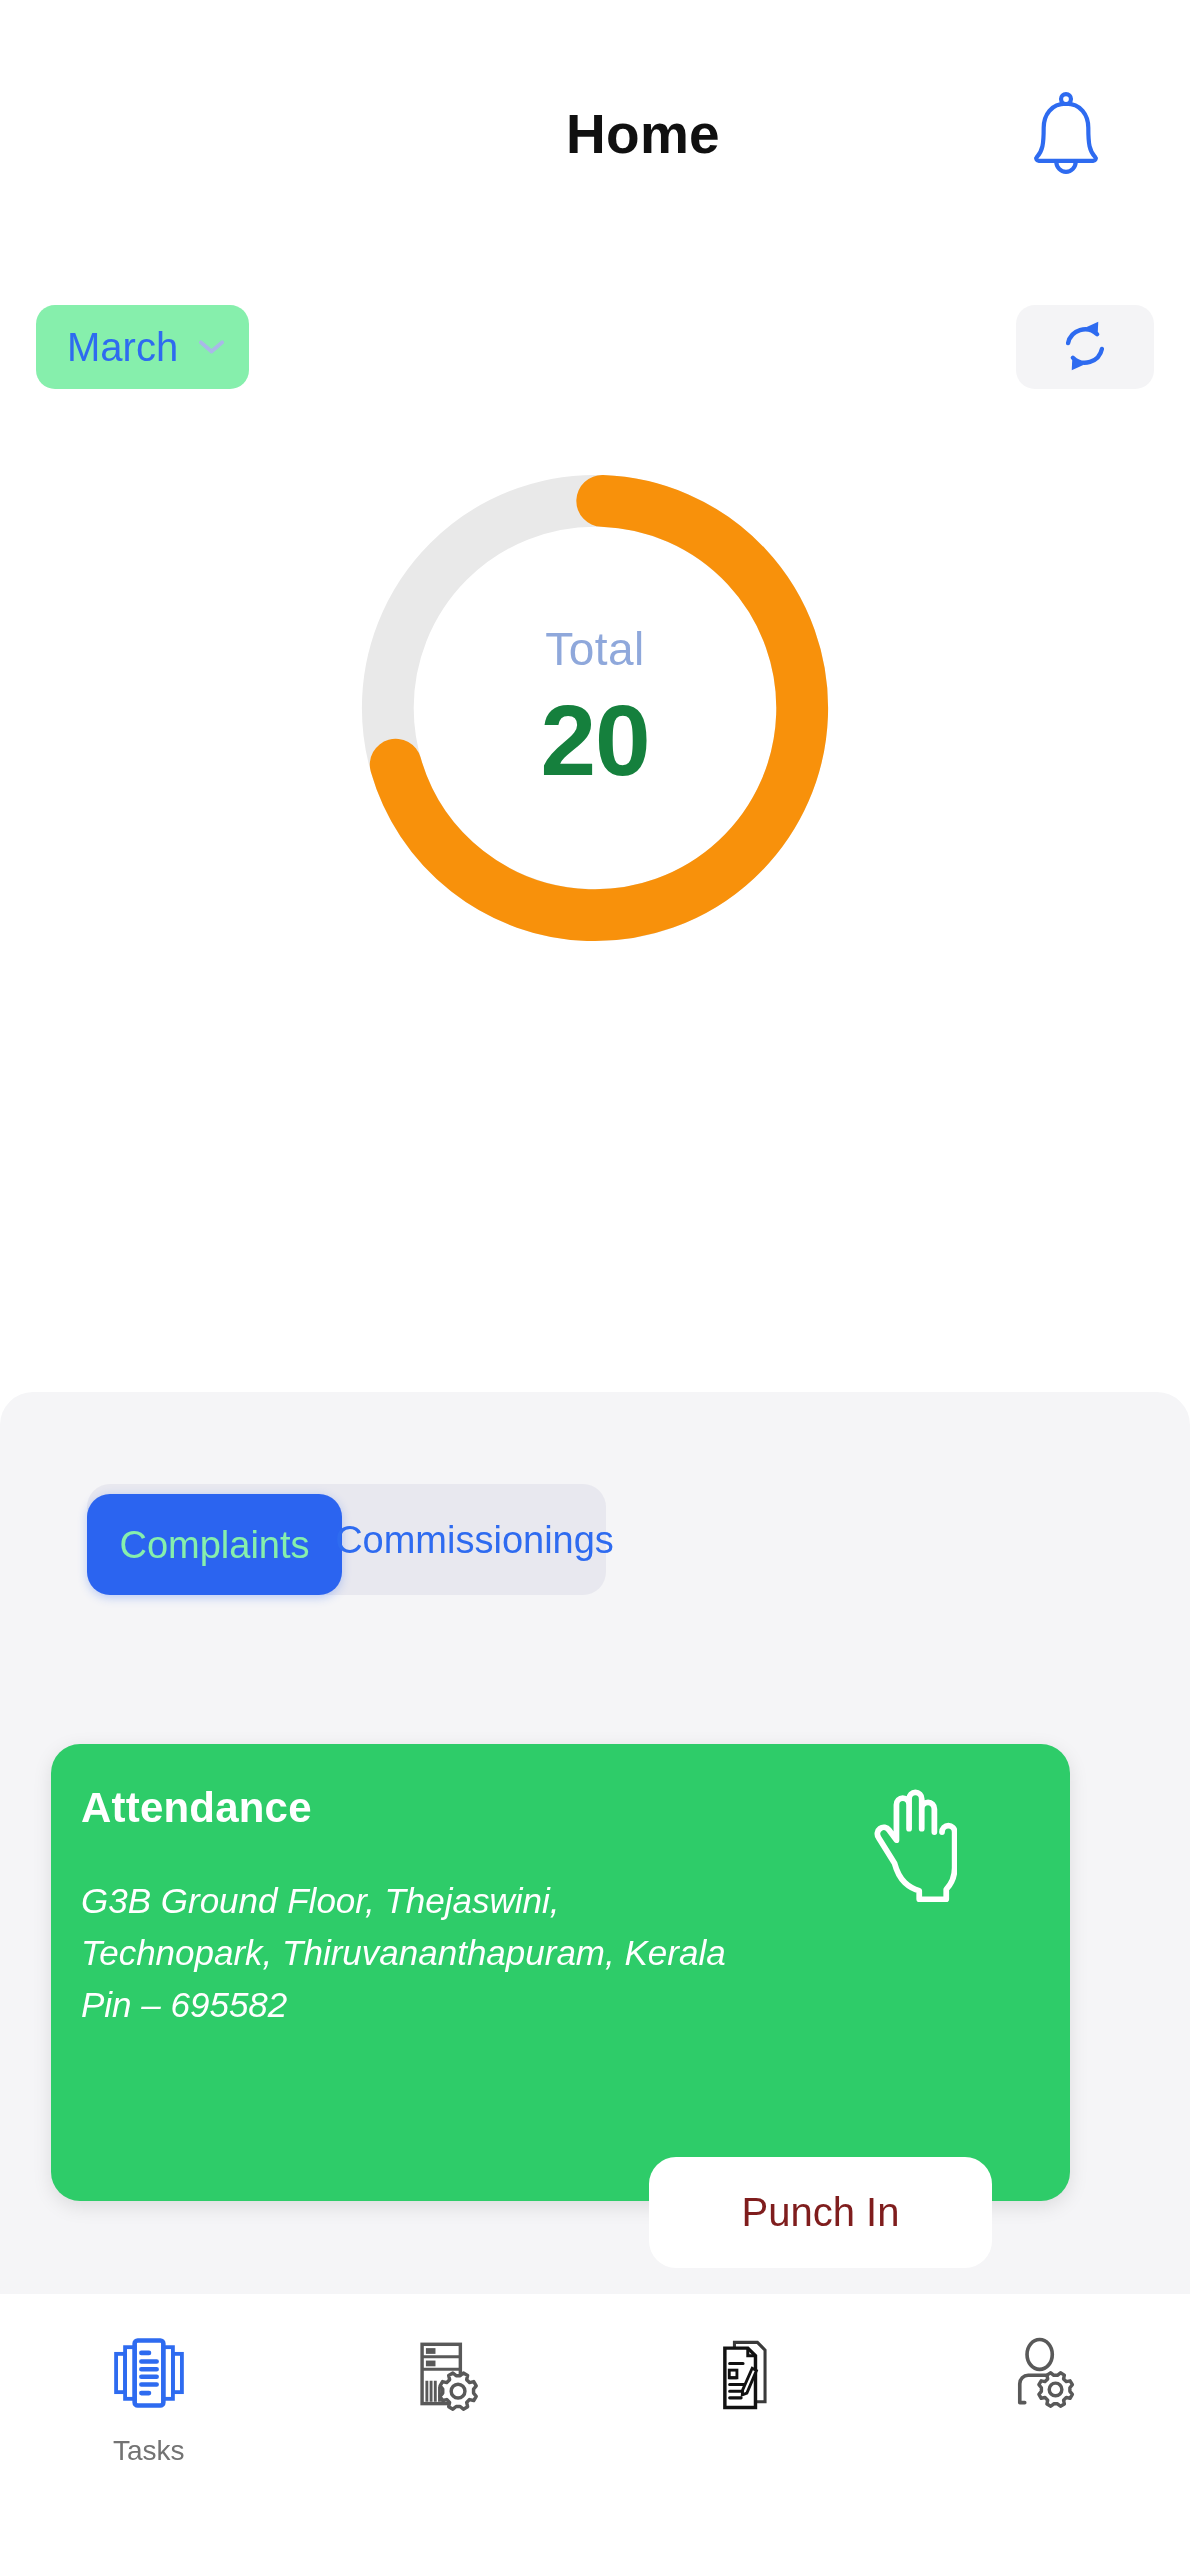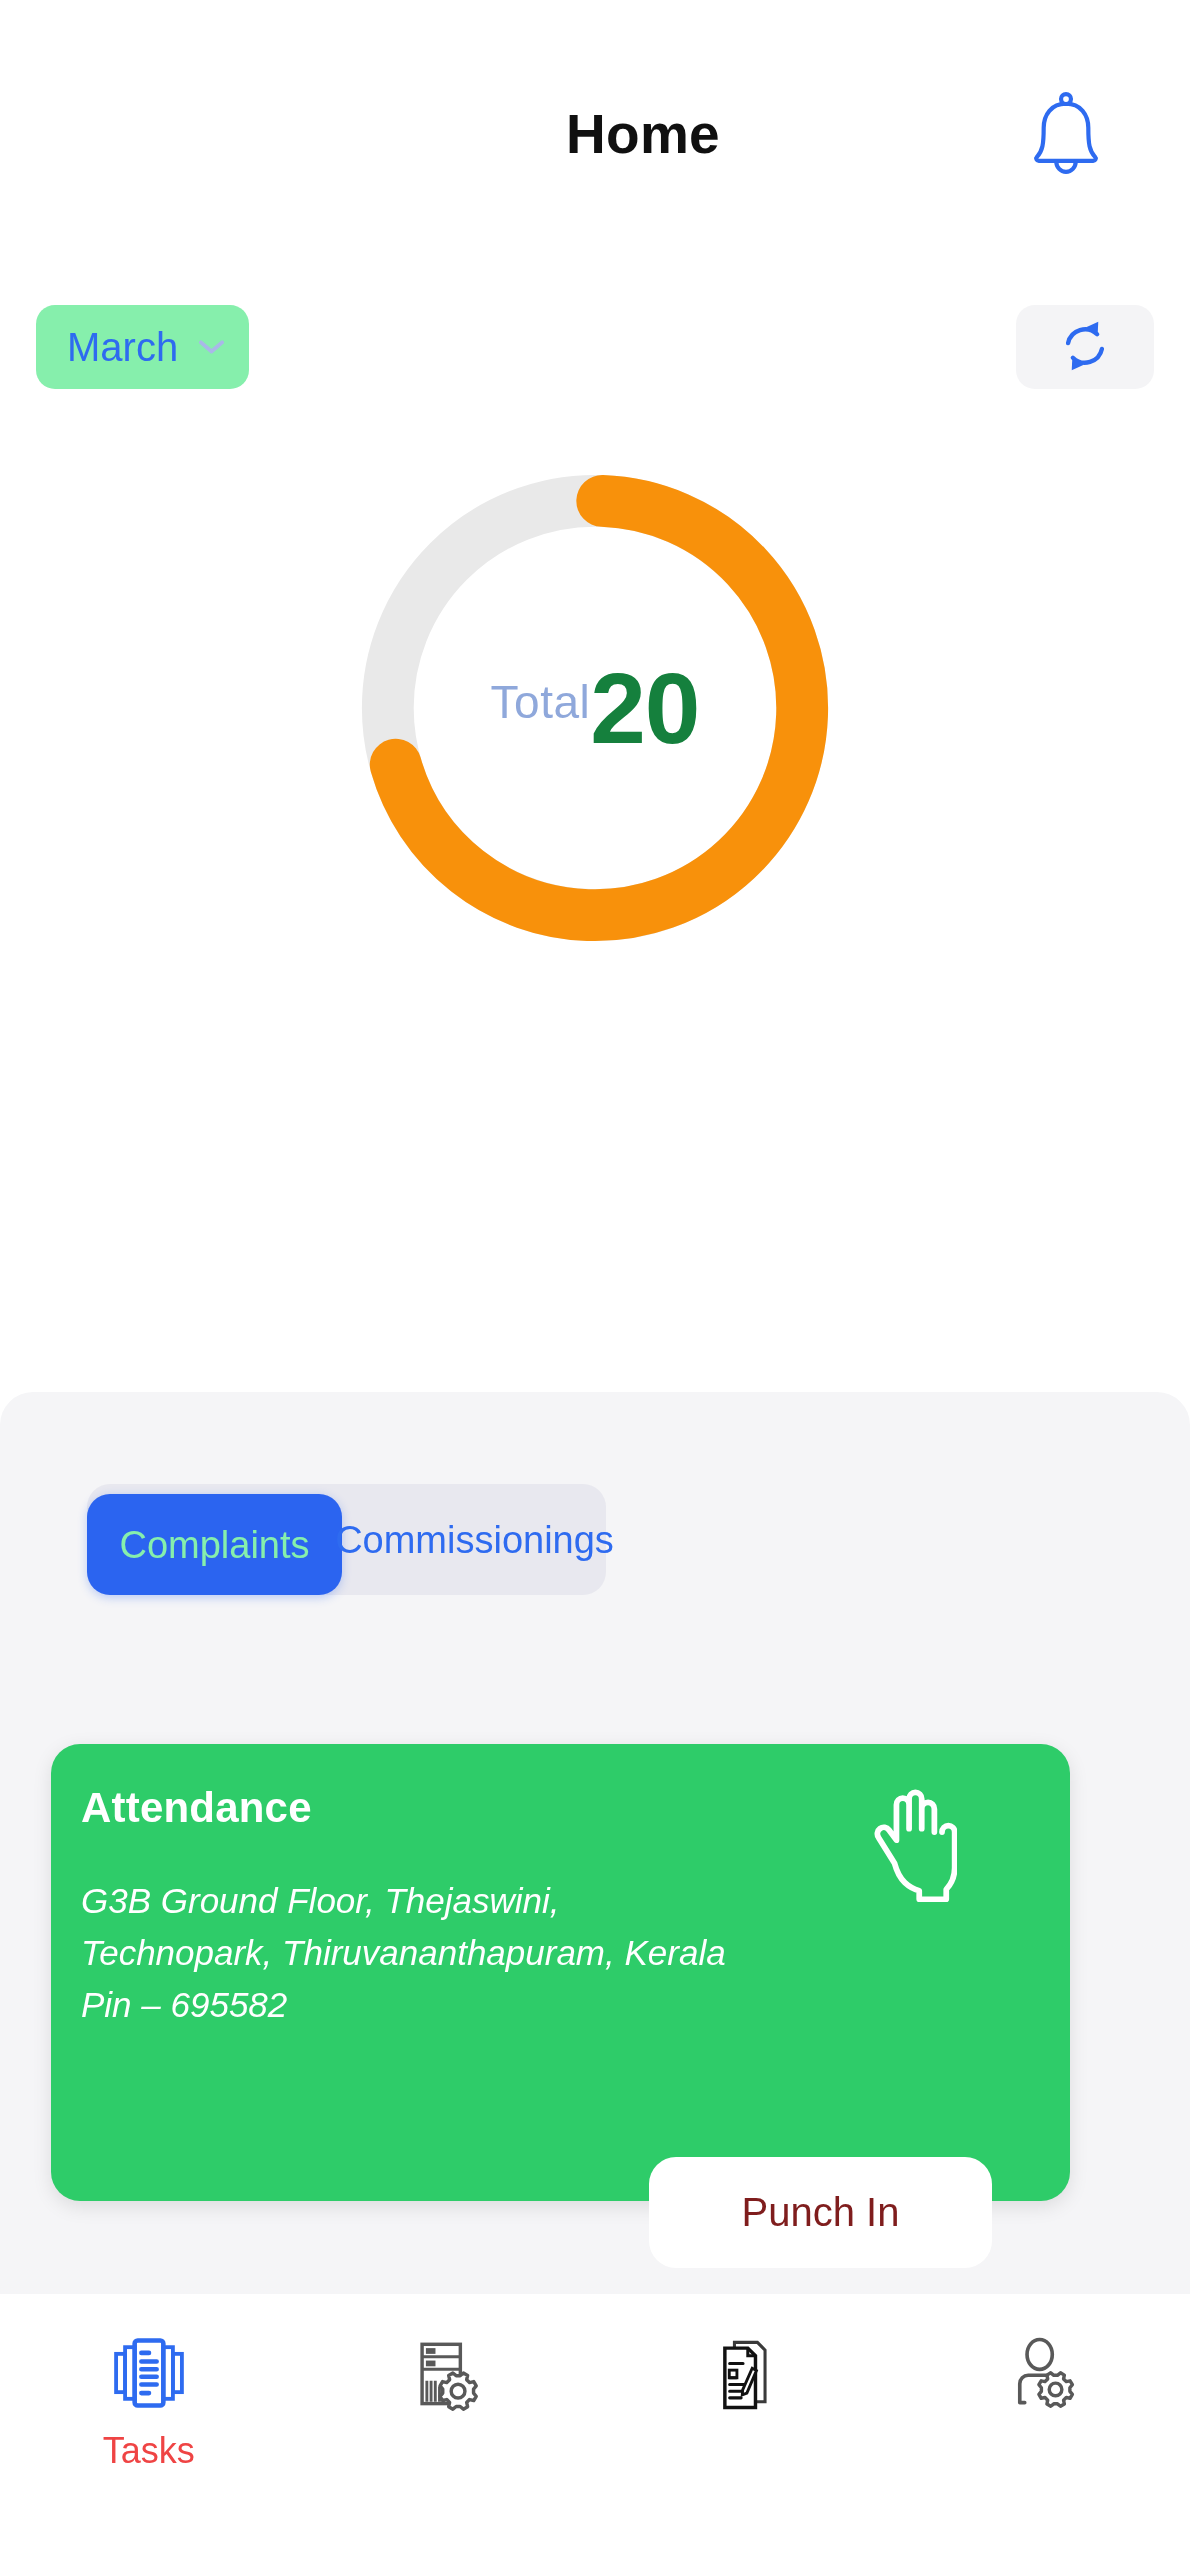--- a/index.html
+++ b/index.html
@@ -111,21 +111,21 @@
     height: 518px;
     display: block;
   }
   #gauge-center {
     position: absolute;
     top: 0;
     left: 0;
     width: 976px;
     height: 518px;
     display: flex;
-    flex-direction: row;
+    flex-direction: column;
     align-items: center;
     justify-content: center;
   }
   #gauge-caption {
     font-size: 46px;
     color: #8FA8DB;
     line-height: 54px;
     margin-bottom: 11.5px;
     letter-spacing: 0.5px;
   }
@@ -264,22 +264,22 @@
     cursor: pointer;
   }
   .nav-icon {
     width: 92px;
     height: 92px;
     display: flex;
     align-items: center;
     justify-content: center;
   }
   .nav-label {
-    font-size: 36px;
-    color: #ef4444;
+    font-size: 28px;
+    color: #737373;
     line-height: 38px;
   }
 </style>
 </head>
 <body>
 
 <div id="app-header">
   <div id="page-title">Home</div>
 
   <button id="notifications-button">

